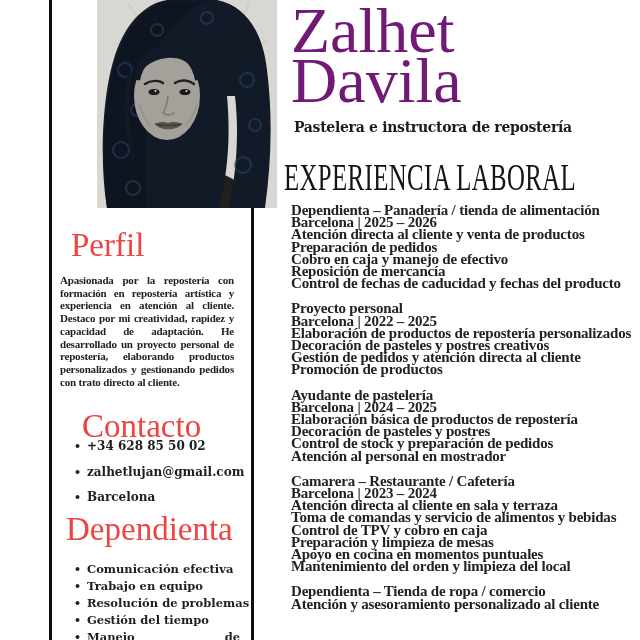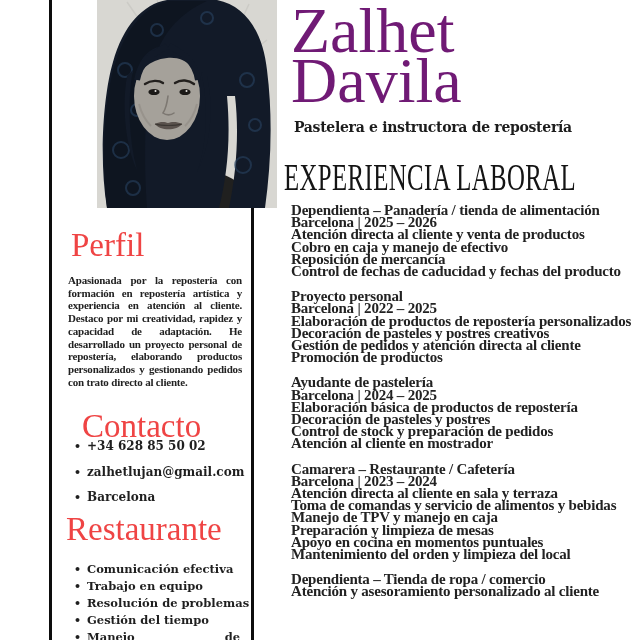--- a/index.html
+++ b/index.html
@@ -22,21 +22,21 @@
   
   #exp-list{left:291px;top:204px;width:345px;}
   .job{margin-bottom:13px;}
   .job-line{font-size:15px;line-height:12.2px;font-weight:bold;letter-spacing:-0.2px;
         color:#222;white-space:nowrap;}
   
   .side-h{font-size:33px;font-weight:400;color:#ef4444;white-space:nowrap;}
   #h-perfil{left:71px;top:227px;}
   #h-contacto{left:70px;top:396px;}
   #h-habilidades{left:66px;top:511px;}
-  #profile-text{left:68px;top:274px;width:174px;font-size:11px;line-height:12.7px;
+  #profile-text{left:60px;top:274px;width:174px;font-size:11px;line-height:12.7px;
         font-weight:bold;letter-spacing:-0.2px;text-align:justify;color:#222;}
   ul.dotlist{list-style:none;margin:0;padding:0;font-family:"DejaVu Serif", serif;
         font-weight:bold;color:#1f1f1f;}
   #contact-list{left:74px;top:440px;font-size:12px;}
   #contact-list li{line-height:12.5px;margin-bottom:12px;white-space:nowrap;}
   #skills-list{left:74px;top:561px;font-size:11.5px;}
   #skills-list li{line-height:17px;white-space:nowrap;}
   .bullet{display:inline-block;width:13px;font-size:11px;}
   #skills-list li.justify-last{white-space:normal;width:166px;text-align:justify;text-align-last:justify;}
 </style>
@@ -107,66 +107,67 @@
   <span style="display:block">Zalhet</span>
   <span style="display:block">Davila</span>
 </h1>
 <div class="abs" id="subtitle">Pastelera e instructora de repostería</div>
 <h2 class="abs" id="exp-heading" style="margin:0;font-weight:400;">EXPERIENCIA LABORAL</h2>
 <div class="abs" id="exp-list">
     <div class="job">
       <div class="job-line">Dependienta – Panadería / tienda de alimentación</div>
       <div class="job-line">Barcelona | 2025 – 2026</div>
       <div class="job-line">Atención directa al cliente y venta de productos</div>
+      <div class="job-line">Preparación de pedidos</div>
       <div class="job-line">Cobro en caja y manejo de efectivo</div>
       <div class="job-line">Reposición de mercancía</div>
       <div class="job-line">Control de fechas de caducidad y fechas del producto</div>
     </div>
     <div class="job">
       <div class="job-line">Proyecto personal</div>
       <div class="job-line">Barcelona | 2022 – 2025</div>
       <div class="job-line">Elaboración de productos de repostería personalizados</div>
       <div class="job-line">Decoración de pasteles y postres creativos</div>
       <div class="job-line">Gestión de pedidos y atención directa al cliente</div>
       <div class="job-line">Promoción de productos</div>
     </div>
     <div class="job">
       <div class="job-line">Ayudante de pastelería</div>
       <div class="job-line">Barcelona | 2024 – 2025</div>
       <div class="job-line">Elaboración básica de productos de repostería</div>
       <div class="job-line">Decoración de pasteles y postres</div>
       <div class="job-line">Control de stock y preparación de pedidos</div>
-      <div class="job-line">Atención al cliente en mostrador</div>
+      <div class="job-line">Atención al personal en mostrador</div>
     </div>
     <div class="job">
       <div class="job-line">Camarera – Restaurante / Cafetería</div>
       <div class="job-line">Barcelona | 2023 – 2024</div>
       <div class="job-line">Atención directa al cliente en sala y terraza</div>
       <div class="job-line">Toma de comandas y servicio de alimentos y bebidas</div>
-      <div class="job-line">Manejo de TPV y manejo en caja</div>
+      <div class="job-line">Control de TPV y cobro en caja</div>
       <div class="job-line">Preparación y limpieza de mesas</div>
       <div class="job-line">Apoyo en cocina en momentos puntuales</div>
       <div class="job-line">Mantenimiento del orden y limpieza del local</div>
     </div>
     <div class="job">
       <div class="job-line">Dependienta – Tienda de ropa / comercio</div>
       <div class="job-line">Atención y asesoramiento personalizado al cliente</div>
     </div>
   </div>
 
 <h2 class="abs side-h" id="h-perfil" style="margin:0;">Perfil</h2>
 <div class="abs" id="profile-text">Apasionada por la repostería con formación en repostería artística y experiencia en atención al cliente. Destaco por mi creatividad, rapidez y capacidad de adaptación. He desarrollado un proyecto personal de repostería, elaborando productos personalizados y gestionando pedidos con trato directo al cliente.</div>
 
 <h2 class="abs side-h" id="h-contacto" style="margin:12px;">Contacto</h2>
 <ul class="abs dotlist" id="contact-list">
     <li><span class="bullet">•</span><span>+34 628 85 50 02</span></li>
     <li><span class="bullet">•</span><span>zalhetlujan@gmail.com</span></li>
     <li><span class="bullet">•</span><span>Barcelona</span></li>
   </ul>
 
-<h2 class="abs side-h" id="h-habilidades" style="margin:0;">Restaurante</h2>
+<h2 class="abs side-h" id="h-habilidades" style="margin:0;">Dependienta</h2>
 <ul class="abs dotlist" id="skills-list">
     <li><span class="bullet">•</span><span>Comunicación efectiva</span></li>
     <li><span class="bullet">•</span><span>Trabajo en equipo</span></li>
     <li><span class="bullet">•</span><span>Resolución de problemas</span></li>
     <li><span class="bullet">•</span><span>Gestión del tiempo</span></li>
     <li class="justify-last"><span class="bullet">•</span><span>Manejo de herramientas</span></li>
   </ul>
 
 </body></html>

